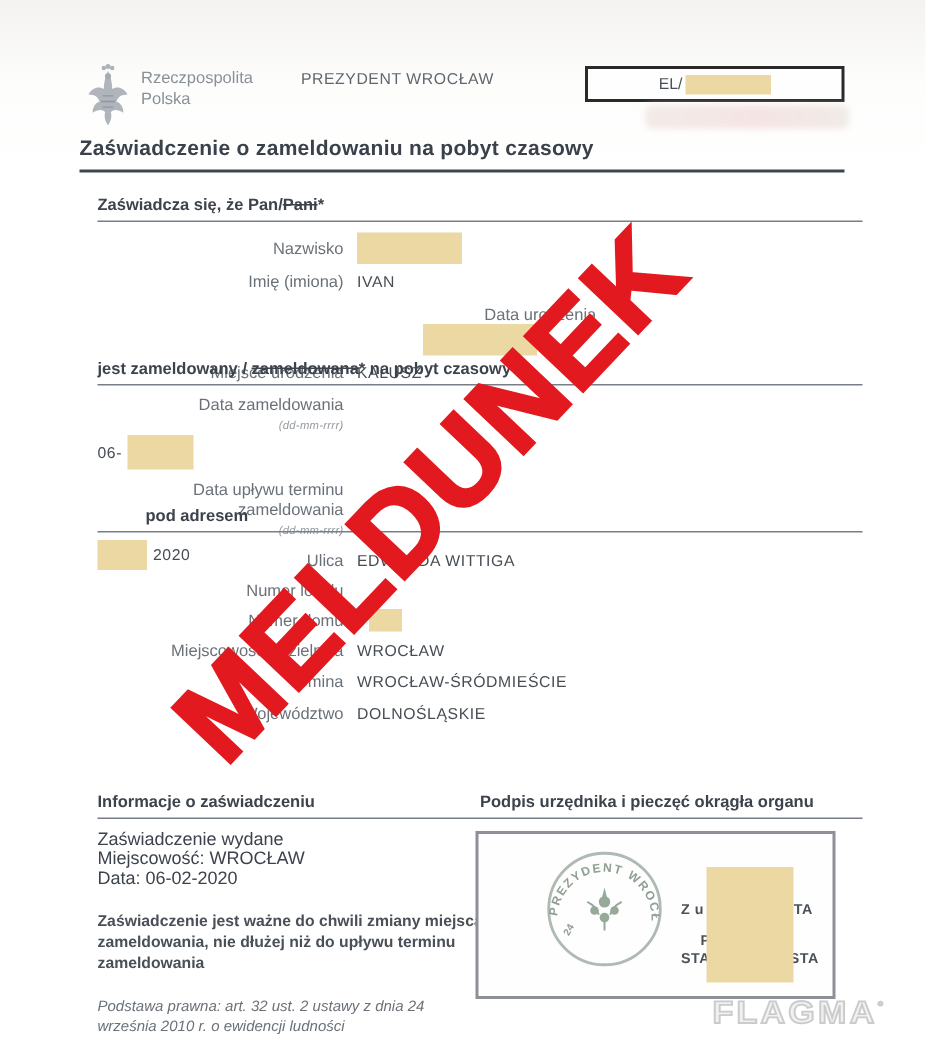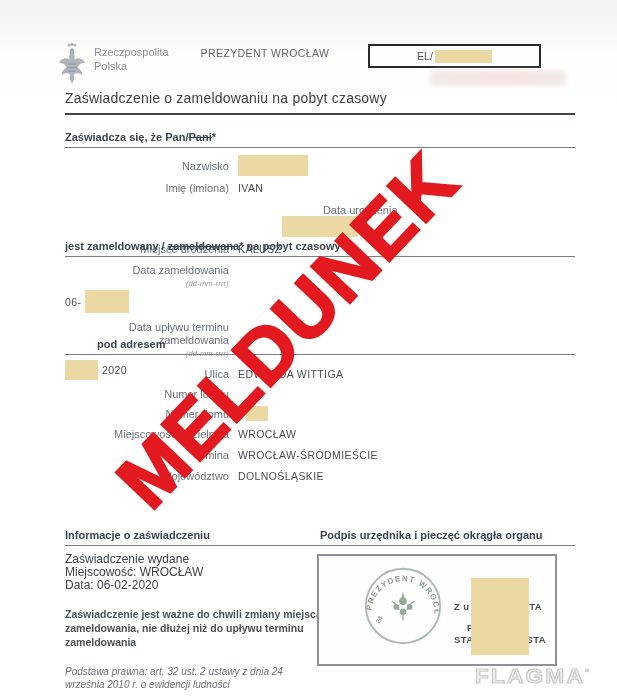--- a/index.html
+++ b/index.html
@@ -7,34 +7,34 @@
     position:relative;width:617px;height:699px;overflow:hidden;
     background:linear-gradient(#f3f2f0 0px,#fdfdfc 55px,#ffffff 120px);
     font-family:"Liberation Sans", sans-serif;color:#474d54;
   }
   
   .hdr{position:absolute;left:58px;top:40px;display:flex;align-items:flex-start;}
   .eagle{width:28px;height:46px;flex:0 0 auto;}
   .rep{margin-left:8px;font-size:11px;line-height:14px;color:#8a9097;padding-top:5px;}
   .auth{margin-left:32px;padding-top:7px;font-size:10.5px;letter-spacing:.4px;color:#5f666d;}
   .refbox{
-    position:absolute;left:368px;top:44px;width:169px;height:20px;
+    position:absolute;left:390px;top:44px;width:169px;height:20px;
     border:2px solid #2a2a2a;display:flex;align-items:center;justify-content:center;
     font-size:10.5px;color:#4a5057;background:#fefefe;
   }
   .smudge{
     position:absolute;left:430px;top:70px;width:136px;height:16px;border-radius:5px;
     background:linear-gradient(90deg,#f1e9e6,#f5e2e2 55%,#efe9e4);filter:blur(2px);opacity:.9;
   }
   
   .redact{display:inline-block;background:#ecd8a2;vertical-align:middle;}
   
   .title{
-    position:absolute;left:65px;top:90px;width:510px;margin:0;
-    font-size:14px;font-weight:normal;color:#3a414b;letter-spacing:.2px;
+    position:absolute;left:53px;top:90px;width:510px;margin:0;
+    font-size:14px;font-weight:bold;color:#3a414b;letter-spacing:.2px;
     padding-bottom:7px;border-bottom:2.5px solid #3e454e;
   }
   
   .sec{position:absolute;left:65px;width:510px;}
   .sec-h{
     font-size:11px;font-weight:bold;color:#3c434c;
     padding-bottom:4px;border-bottom:1px solid #787e85;margin-bottom:7px;
   }
   .strike{text-decoration:line-through;}
   .row{display:flex;align-items:center;margin-bottom:7px;}

